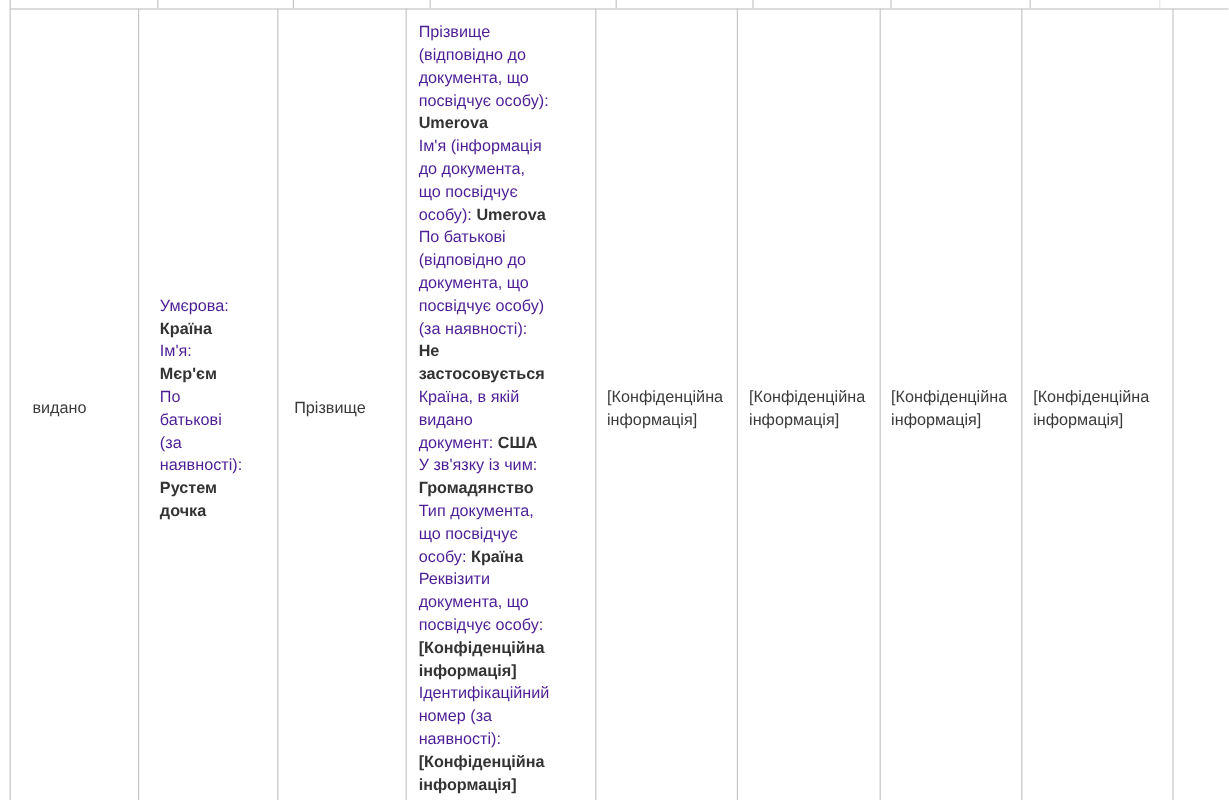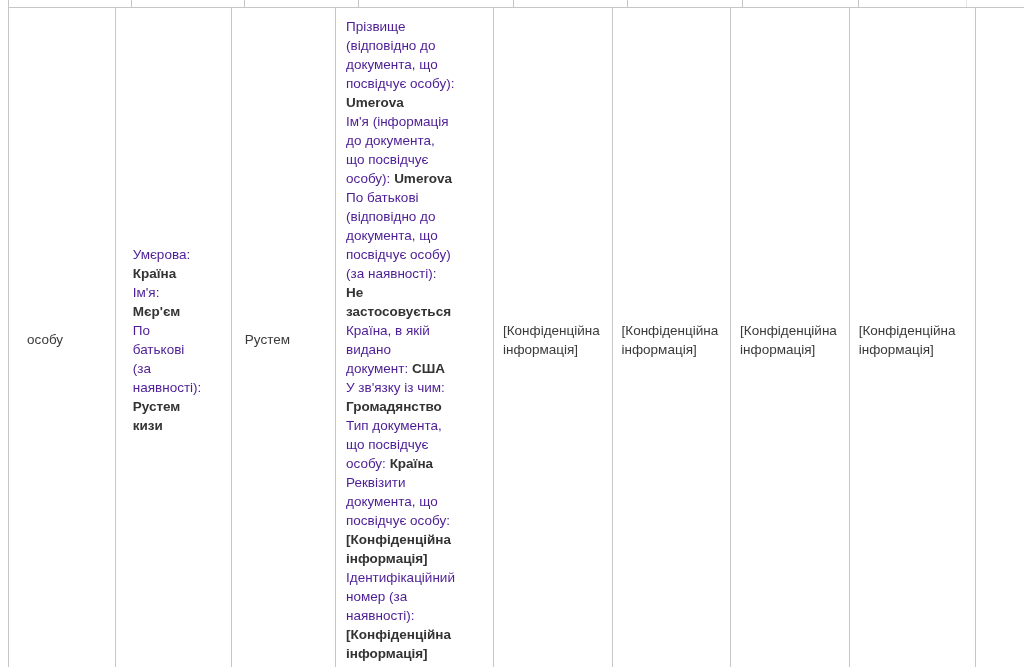--- a/index.html
+++ b/index.html
@@ -85,31 +85,31 @@
         <col style="width:120px">
         <col style="width:120px">
       <col style="width:120px">
         <col style="width:131px">
         <col style="width:60px">
     </colgroup>
     <tbody>
         <tr>
 
       <td class="c1">
-        <span>особу</span>
+        <span>видано</span>
       </td>
 
       <td class="c2">
         <div class="pair"><span class="lbl">Умєрова:</span> <span class="val">Країна</span></div>
         <div class="pair"><span class="lbl">Ім'я:</span> <span class="val">Мєр'єм</span></div>
-        <div class="pair"><span class="lbl">По батькові (за наявності):</span> <span class="val">Рустем кизи</span></div>
+        <div class="pair"><span class="lbl">По батькові (за наявності):</span> <span class="val">Рустем дочка</span></div>
       </td>
 
       <td class="c3">
-        <span>Рустем</span>
+        <span>Прізвище</span>
       </td>
 
       <td class="c4">
         <div class="pair"><span class="lbl">Прізвище (відповідно до документа, що посвідчує особу):</span> <span class="val">Umerova</span></div>
         <div class="pair"><span class="lbl">Ім'я (інформація до документа, що посвідчує особу):</span> <span class="val">Umerova</span></div>
         <div class="pair"><span class="lbl">По батькові (відповідно до документа, що посвідчує особу) (за наявності):</span> <span class="val">Не застосовується</span></div>
         <div class="pair"><span class="lbl">Країна, в якій видано документ:</span> <span class="val">США</span></div>
         <div class="pair"><span class="lbl">У зв'язку із чим:</span> <span class="val">Громадянство</span></div>
         <div class="pair"><span class="lbl">Тип документа, що посвідчує особу:</span> <span class="val">Країна</span></div>
         <div class="pair"><span class="lbl">Реквізити документа, що посвідчує особу:</span> <span class="val">[Конфіденційна інформація]</span></div>

